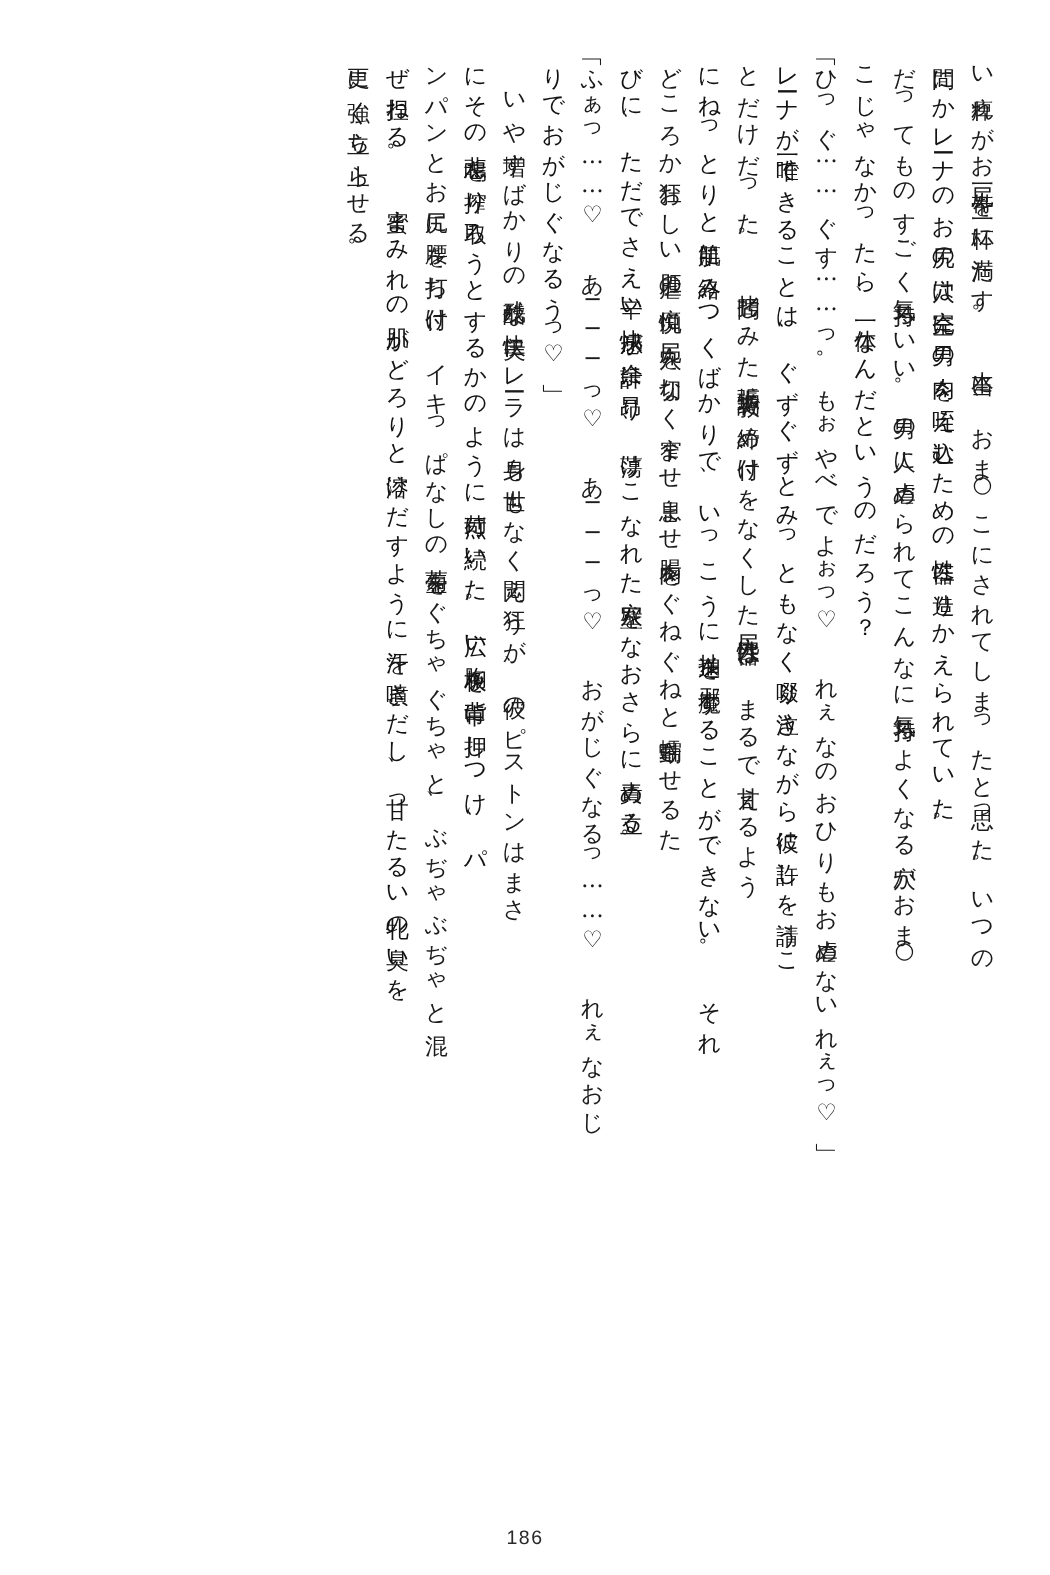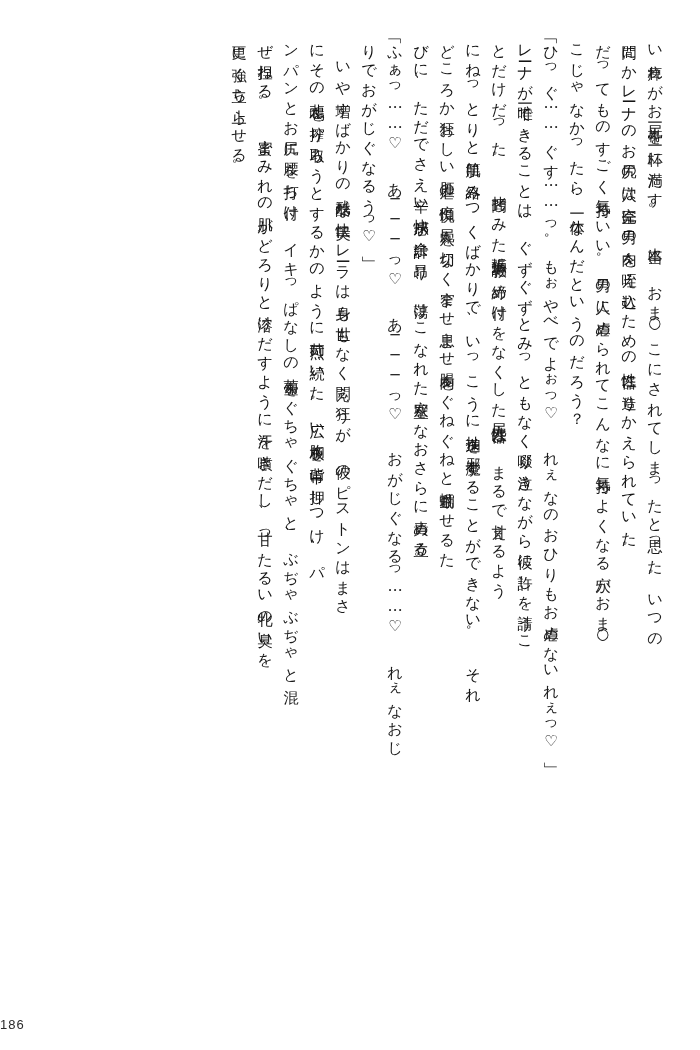--- a/index.html
+++ b/index.html
@@ -50,21 +50,21 @@
   }
   
   .col:nth-child(odd) { color: #1b1b1b; }
   .col:nth-child(even) { color: #131313; }
 
   .page-number {
     position: absolute;
     bottom: 18px;
     left: 0;
     width: 700px;
-    text-align: left;
+    text-align: center;
     font-size: 13px;
     font-family: "Liberation Sans", sans-serif;
     color: #2a2a2a;
     letter-spacing: 1px;
   }
 </style>
 </head>
 <body>
 
 <div class="page">

